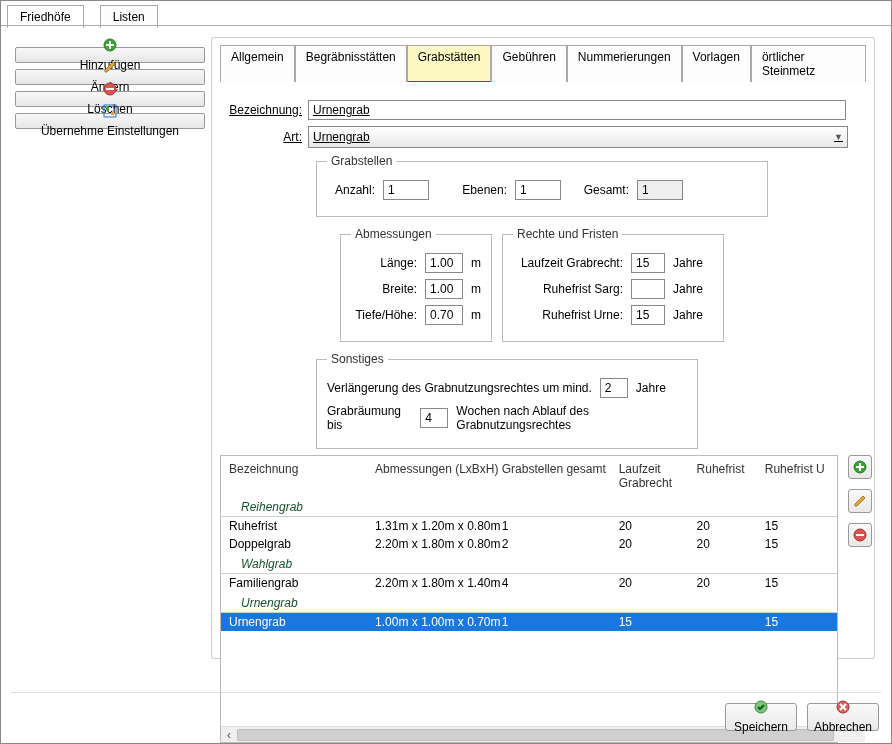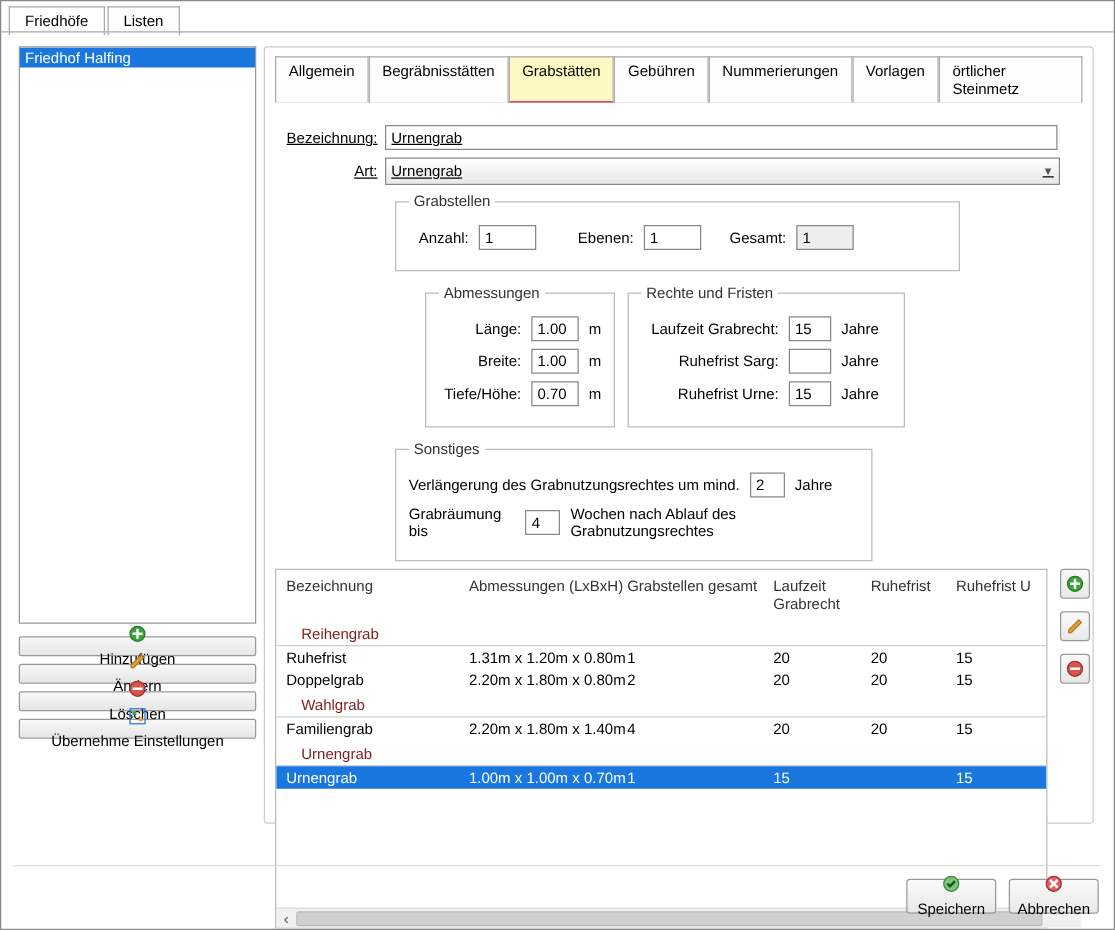--- a/index.html
+++ b/index.html
@@ -1,19 +1,19 @@
 <!DOCTYPE html>
 <html><head>
 <meta charset="utf-8">
 <style>
   * { box-sizing: border-box; font-family: Tahoma, "Segoe UI", Arial, sans-serif; font-size: 12px; }
   html, body { margin: 0; padding: 0; background: #fff; }
   .window { width: 892px; height: 744px; border: 1px solid #888; background: #fff; position: relative; overflow: hidden; }
   
-  .outer-tabs { position: absolute; left: 6px; top: 4px; display: flex; gap: 2px; }
+  .outer-tabs { position: absolute; left: 6px; top: 4px; display: flex; gap: 16px; }
   .outer-tab { padding: 4px 12px 4px 12px; border: 1px solid #aaa; border-bottom: none; background: #fdfdfd; cursor: default; }
   .outer-tab.active { background: #fff; }
   .outer-tabs-line { position: absolute; left: 0; right: 0; top: 24px; border-top: 1px solid #aaa; }
   
   .left-panel { position: absolute; left: 14px; top: 36px; width: 190px; }
   .cemetery-list { width: 190px; height: 462px; border: 1px solid #999; background: #fff; overflow: auto; }
   .cemetery-item { padding: 1px 4px; cursor: default; }
   .cemetery-item.selected { background: #0a6ed1; background: #1a77e0; color: #fff; }
   .left-buttons { margin-top: 10px; }
   .left-btn { display: flex; align-items: center; justify-content: center; gap: 6px; width: 190px; height: 16px; margin-bottom: 6px; border: 1px solid #999; border-radius: 2px; background: linear-gradient(#f8f8f8,#e6e6e6); cursor: default; flex-direction: column; }
@@ -46,21 +46,21 @@
   
   .grid-wrap { position: relative; margin-top: 6px; }
   .grid { width: 618px; height: 288px; border: 1px solid #bbb; overflow: hidden; background: #fff; }
   .grid-head { display: flex; font-weight: normal; color: #333; padding: 6px 8px 6px 8px; }
   .col-bez { width: 150px; }
   .col-abm { width: 130px; }
   .col-gs  { width: 120px; }
   .col-lr  { width: 80px; }
   .col-rf  { width: 70px; }
   .col-ru  { width: 66px; }
-  .grid-group { color: #7f1d1d; padding: 4px 8px 2px 20px; border-bottom: 1px solid #cfcfcf; }
+  .grid-group { color: #14532d; padding: 4px 8px 2px 20px; border-bottom: 1px solid #cfcfcf; font-style: italic; }
   .grid-row { display: flex; padding: 2px 8px; cursor: default; }
   .grid-row.selected { background: #1a77e0; color: #fff; }
   .hscroll { position: absolute; left: 1px; right: 1px; bottom: 1px; height: 16px; background: #f0f0f0; display: flex; align-items: center; justify-content: space-between; border-top: 1px solid #ddd; }
   .hscroll .h-arrow { width: 16px; height: 14px; display: flex; align-items: center; justify-content: center; color: #555; cursor: default; }
   .hscroll .h-track { flex: 1; height: 12px; background: #f0f0f0; position: relative; }
   .hscroll .h-thumb { position: absolute; left: 0; top: 0; height: 12px; width: 95%; background: #d0d0d0; border: 1px solid #bbb; border-radius: 2px; }
   
   .side-actions { position: absolute; left: 628px; top: 0; display: flex; flex-direction: column; gap: 10px; }
   .icon-btn { width: 24px; height: 24px; border: 1px solid #999; border-radius: 3px; background: linear-gradient(#fafafa,#e8e8e8); display: flex; align-items: center; justify-content: center; cursor: default; }
   
@@ -75,23 +75,20 @@
 
 <div class="window">
 
   <div class="outer-tabs">
     <div class="outer-tab active">Friedhöfe</div>
     <div class="outer-tab">Listen</div>
   </div>
   <div class="outer-tabs-line"></div>
 
   <div class="left-panel">
-    <div class="cemetery-list">
-      <div class="cemetery-item selected">Friedhof Halfing</div>
-    </div>
     <div class="left-buttons">
       <div class="left-btn">
         <span>
           <svg width="14" height="14">
               <circle cx="7" cy="7" r="6" fill="#39a539" stroke="#2a7a2a"></circle>
               <rect x="6" y="3" width="2" height="8" fill="#fff"></rect>
               <rect x="3" y="6" width="8" height="2" fill="#fff"></rect>
             </svg>
         </span>
         <span>Hinzufügen</span>

